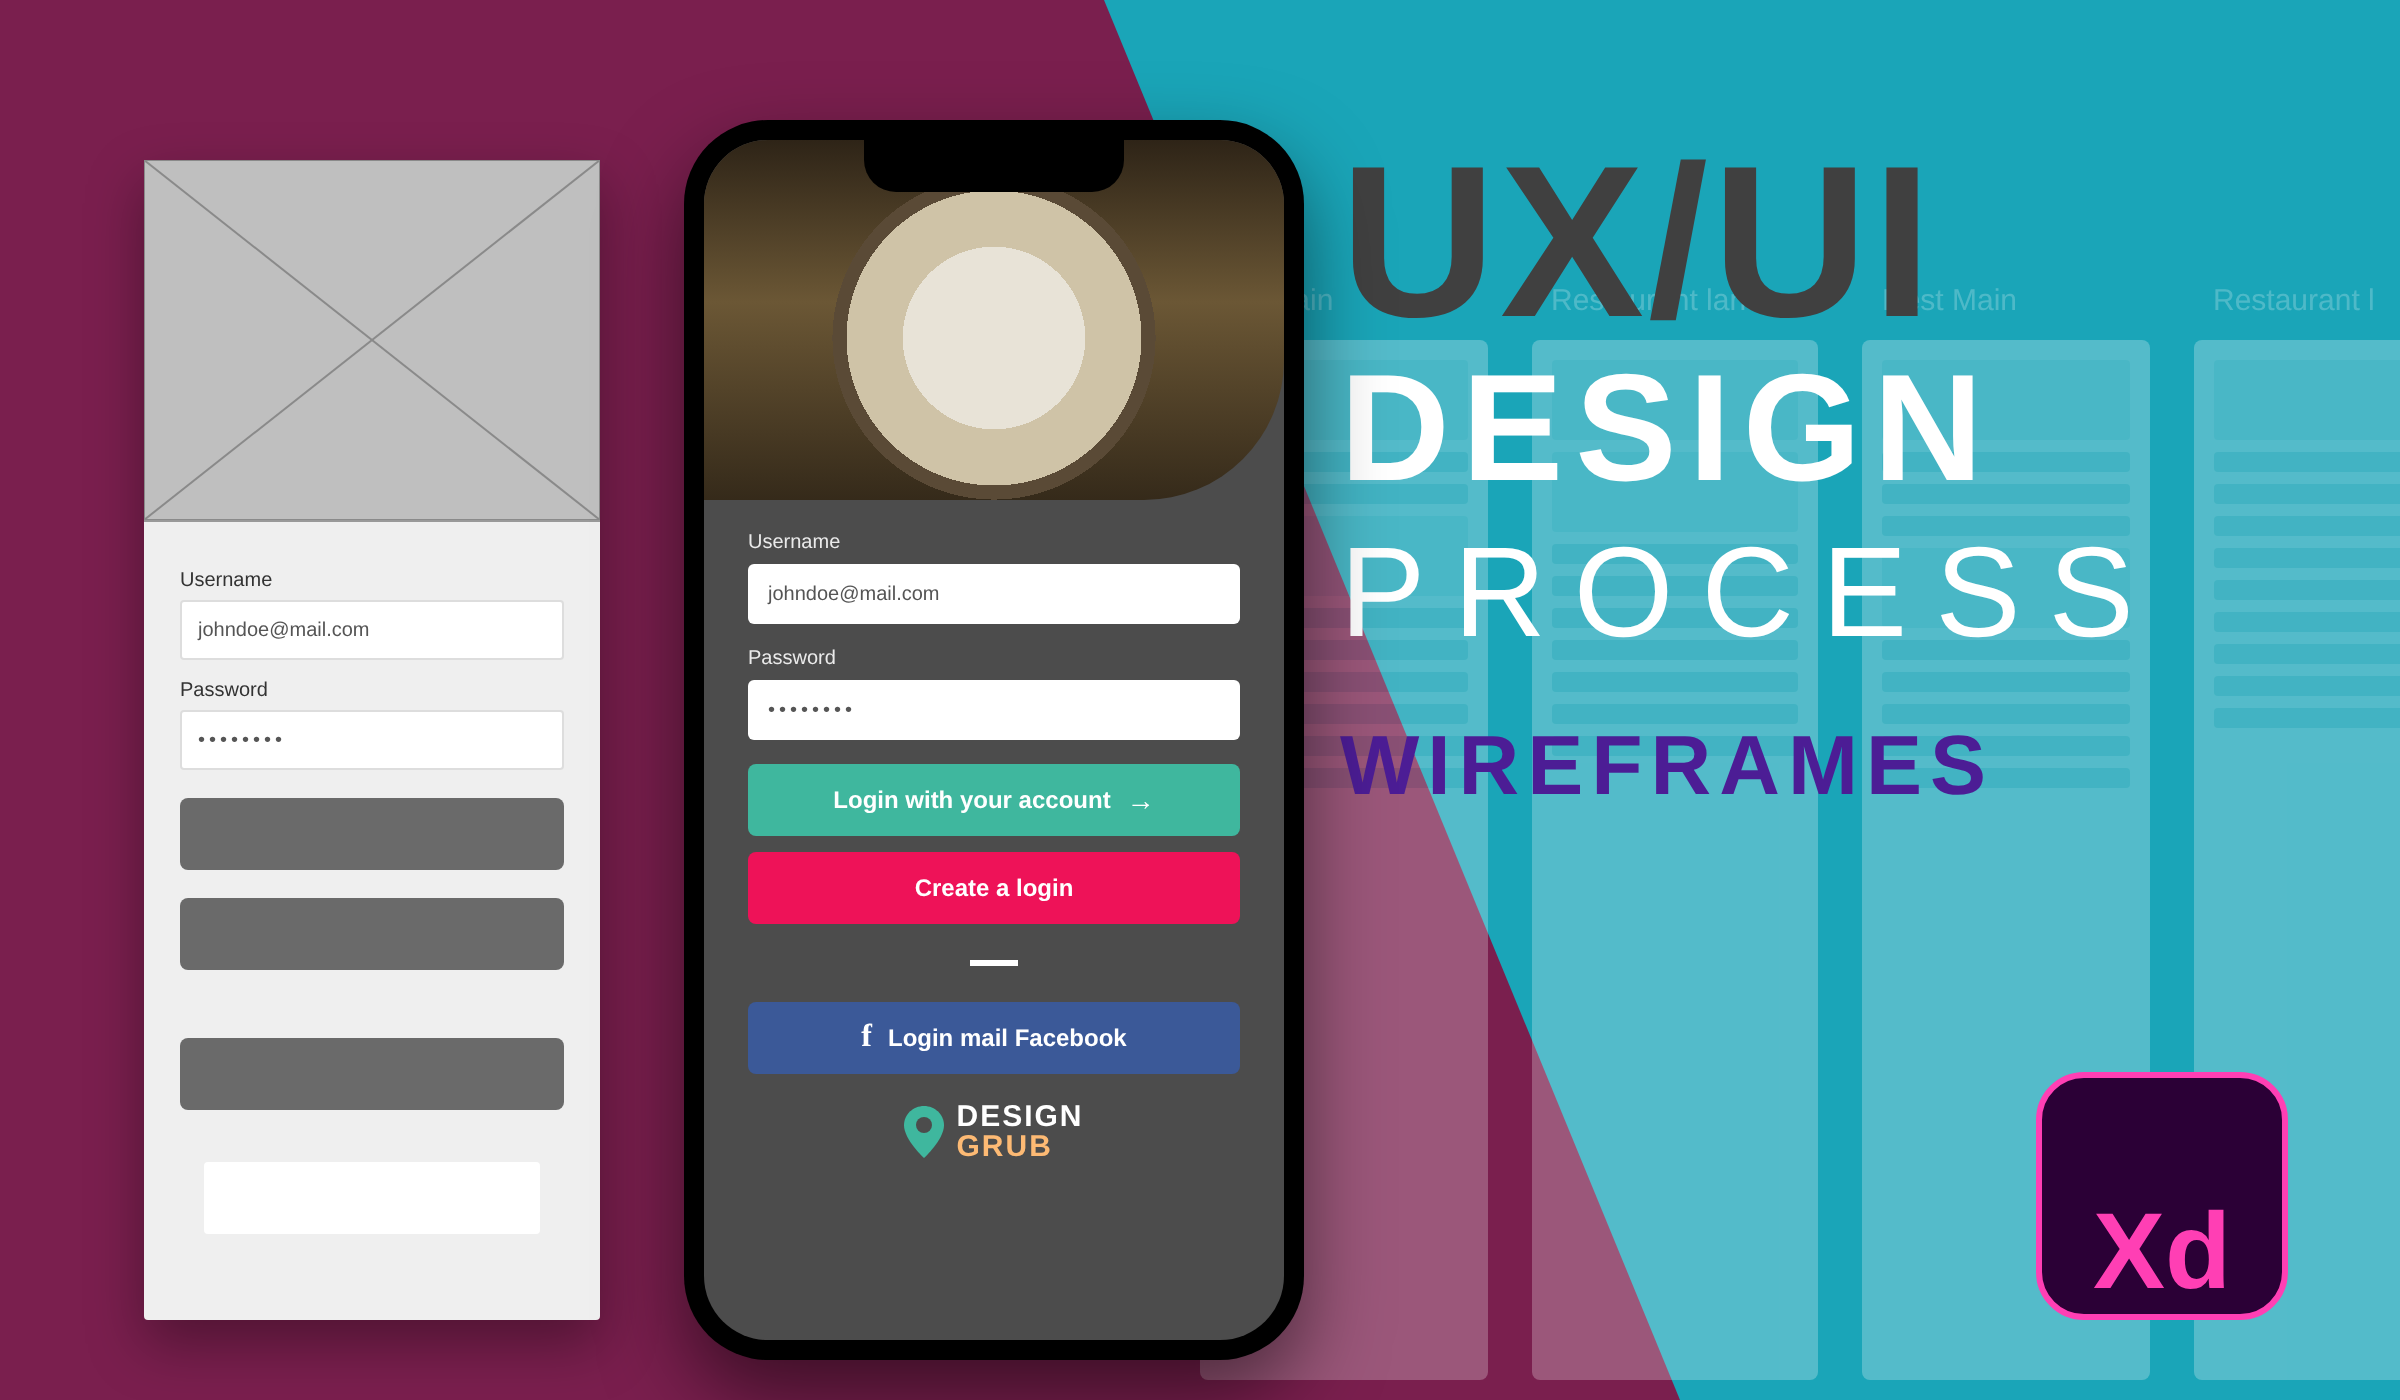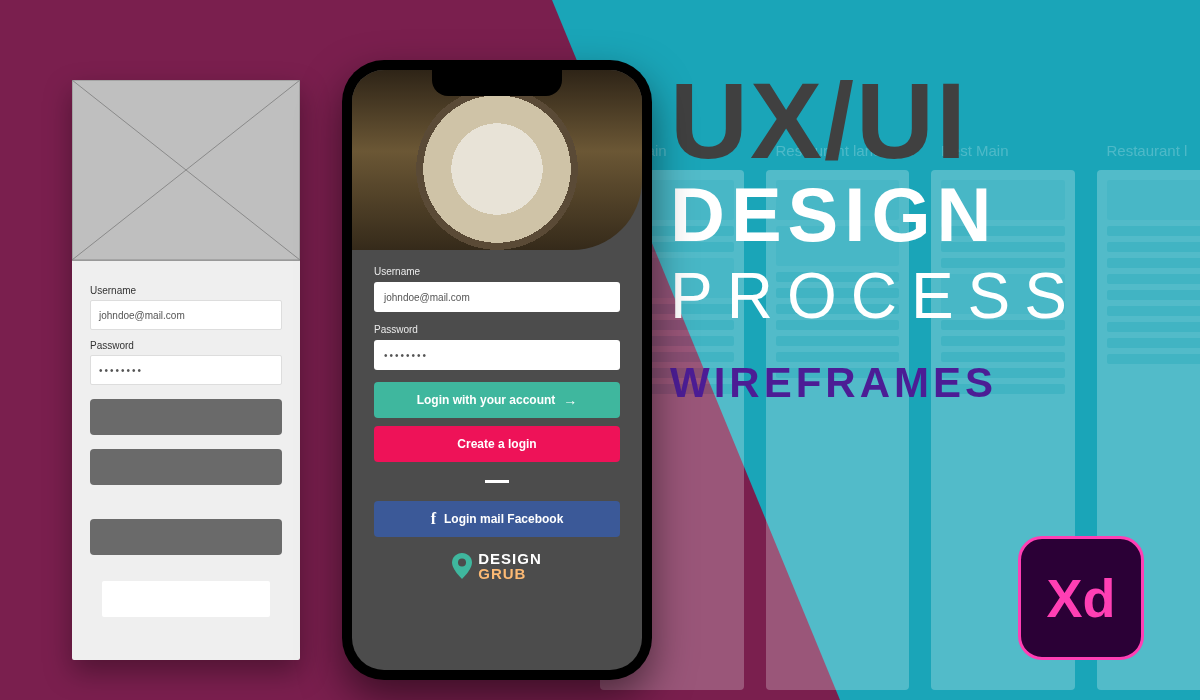--- a/index.html
+++ b/index.html
@@ -15,21 +15,21 @@
   .bg-bar{height:10px;background:#b8e0e6;border-radius:2px;}
   .bg-block{height:40px;background:#d6eff2;border-radius:2px;}
   .bg-label{position:absolute;top:-28px;font-size:15px;color:#e8f7f9;font-weight:500;}
   
   .title{position:absolute;left:670px;top:70px;line-height:.95;}
   .t1{font-size:108px;font-weight:900;color:#404040;letter-spacing:2px;}
   .t2{font-size:76px;font-weight:900;color:#fff;letter-spacing:6px;margin-top:6px;}
   .t3{font-size:64px;font-weight:400;color:#fff;letter-spacing:14px;margin-top:15px;}
   .t4{font-size:42px;font-weight:900;color:#4c1d95;letter-spacing:4px;margin-top:36px;}
   
-  .xd{position:absolute;right:56px;bottom:40px;width:120px;height:118px;background:#2b0036;border:3px solid #ff3fb4;border-radius:24px;display:flex;align-items:center;justify-content:center;}
+  .xd{position:absolute;right:56px;bottom:40px;width:120px;height:118px;background:#2b0036;border:3px solid #ff3fb4;border-radius:24px;display:flex;align-items:flex-end;justify-content:center;}
   .xd span{font-size:54px;font-weight:700;color:#ff3fb4;}
   
   .wf{position:absolute;left:72px;top:80px;width:228px;height:580px;background:#efefef;box-shadow:0 12px 28px rgba(0,0,0,.35);border-radius:2px;}
   .wf-img{height:180px;background:#bfbfbf;position:relative;border-bottom:1px solid #999;}
   .wf-img svg{position:absolute;inset:0;}
   .wf-body{padding:18px 18px 0;}
   .wf-lbl{font-size:10px;color:#333;margin-top:6px;}
   .wf-inp{background:#fff;height:28px;border-radius:2px;margin-top:4px;padding:0 8px;display:flex;align-items:center;font-size:10px;color:#555;border:1px solid #ddd;}
   .wf-btn{height:36px;background:#6a6a6a;border-radius:4px;margin-top:14px;}
   .wf-btn.gap{margin-top:34px;}

